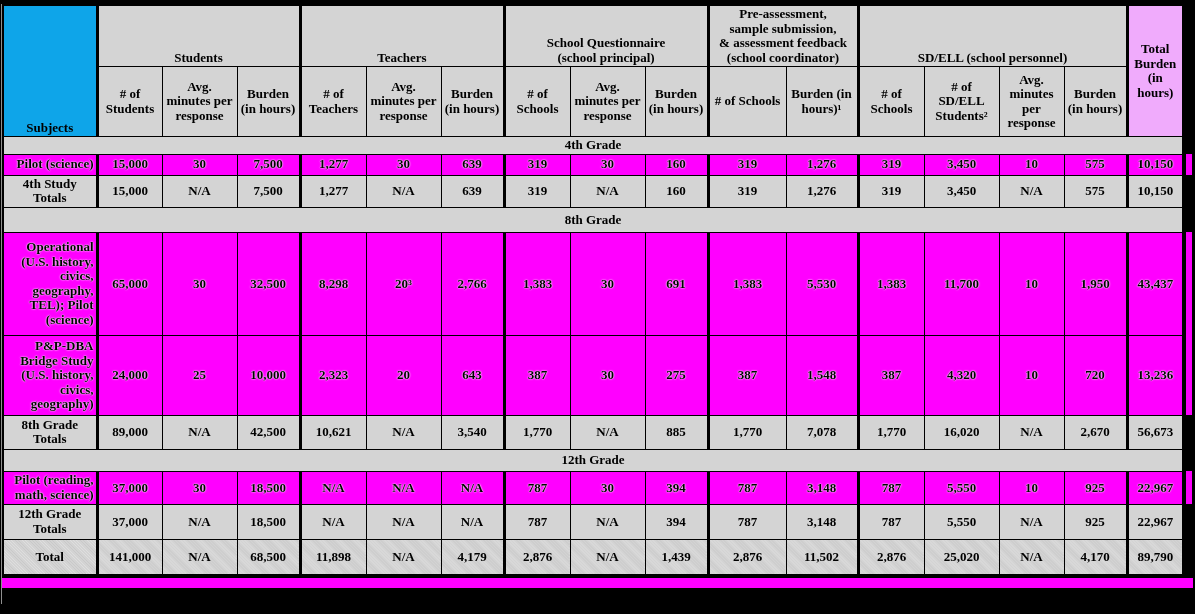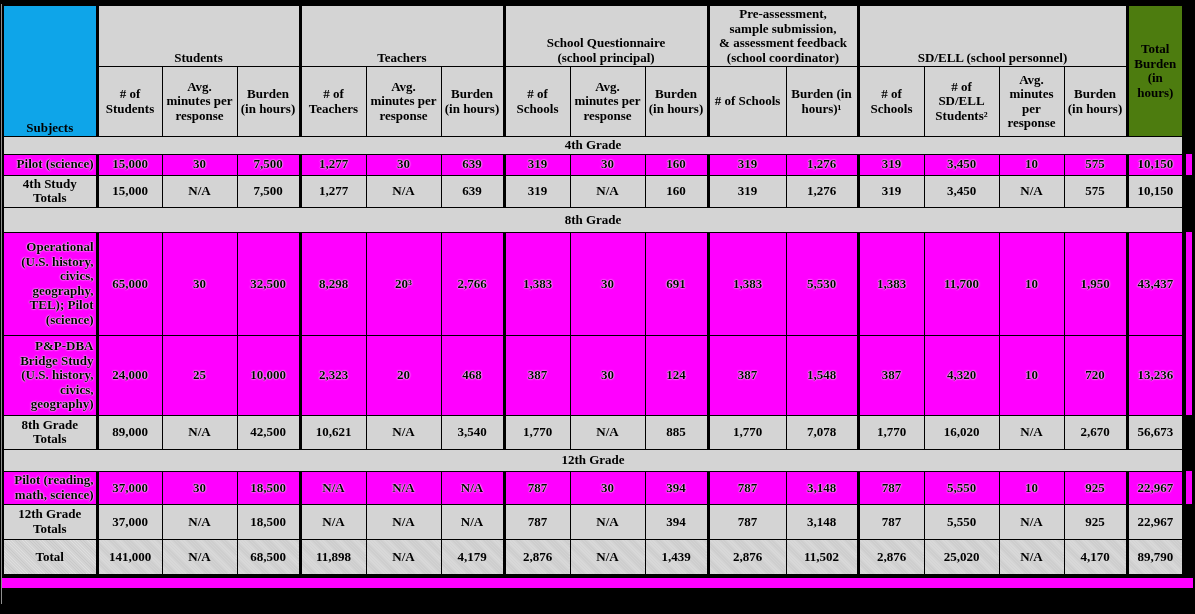--- a/index.html
+++ b/index.html
@@ -2,21 +2,21 @@
 <html><head>
 <meta charset="utf-8">
 <style>
   html,body{margin:0;padding:0;width:1195px;height:614px;background:#000;overflow:hidden;position:relative;}
   body{font-family:"Liberation Serif", serif;}
   #burden-table{border-collapse:collapse;table-layout:fixed;position:absolute;top:4px;left:2px;background:#d4d4d4;border:2px solid #000;}
   #burden-table th,#burden-table td{border:1px solid #000;font-weight:bold;font-size:13px;line-height:1.12;color:#000;overflow:hidden;padding:1px 2px;}
   th.corner{vertical-align:bottom;text-align:center;padding-bottom:5px;background:#0ea5e9;}
   th.group{vertical-align:bottom;text-align:center;white-space:pre-line;padding-bottom:3px;background:#d4d4d4;}
   th.sub{vertical-align:middle;text-align:center;border-bottom:2px solid #000;background:#d4d4d4;}
-  th.totalcol{vertical-align:middle;text-align:center;background:#4d7c0f;}
+  th.totalcol{vertical-align:middle;text-align:center;background:#f0abfc;}
   .gs{border-left:3px solid #000 !important;}
   tr.band td{background:#d4d4d4;text-align:center;vertical-align:middle;border-top:2px solid #000;border-bottom:2px solid #000;font-size:13px;}
   tr.highlight td{background:#ff00ff;color:#1c1c1c;text-shadow:0 0 2px #fff,0 0 1px #fff;border-top:2px solid #000;border-bottom:2px solid #000;}
   tr.highlight td.lbl{text-align:right;vertical-align:middle;}
   td.val{text-align:center;vertical-align:middle;}
   tr.totals td{background:#d4d4d4;border-top:2px solid #000;border-bottom:2px solid #000;}
   tr.totals td.lbl,tr.grandtotal td.lbl{text-align:center;vertical-align:middle;}
   tr.grandtotal td{background-color:#c9c9c9;background-image:repeating-linear-gradient(45deg,rgba(255,255,255,.38) 0 1px,transparent 1px 2px);border-top:3px solid #000;border-bottom:3px solid #000;}
   .edge-strip{position:absolute;background:#ff00ff;border-left:1px solid #000;}
   #bottom-strip{position:absolute;background:#ff00ff;height:10px;left:2px;width:1191px;}
@@ -143,24 +143,24 @@
         <td class="val">1,950</td>
         <td class="val gs">43,437</td>
       </tr>
       <tr class="highlight" style="height: 80px;">
         <td class="lbl">P&amp;P-DBA Bridge Study (U.S. history, civics, geography)</td>
         <td class="val gs">24,000</td>
         <td class="val">25</td>
         <td class="val">10,000</td>
         <td class="val gs">2,323</td>
         <td class="val">20</td>
-        <td class="val">468</td>
+        <td class="val">643</td>
         <td class="val gs">387</td>
         <td class="val">30</td>
-        <td class="val">124</td>
+        <td class="val">275</td>
         <td class="val gs">387</td>
         <td class="val">1,548</td>
         <td class="val gs">387</td>
         <td class="val">4,320</td>
         <td class="val">10</td>
         <td class="val">720</td>
         <td class="val gs">13,236</td>
       </tr>
       <tr class="totals" style="height: 34px;">
         <td class="lbl">8th Grade Totals</td>

